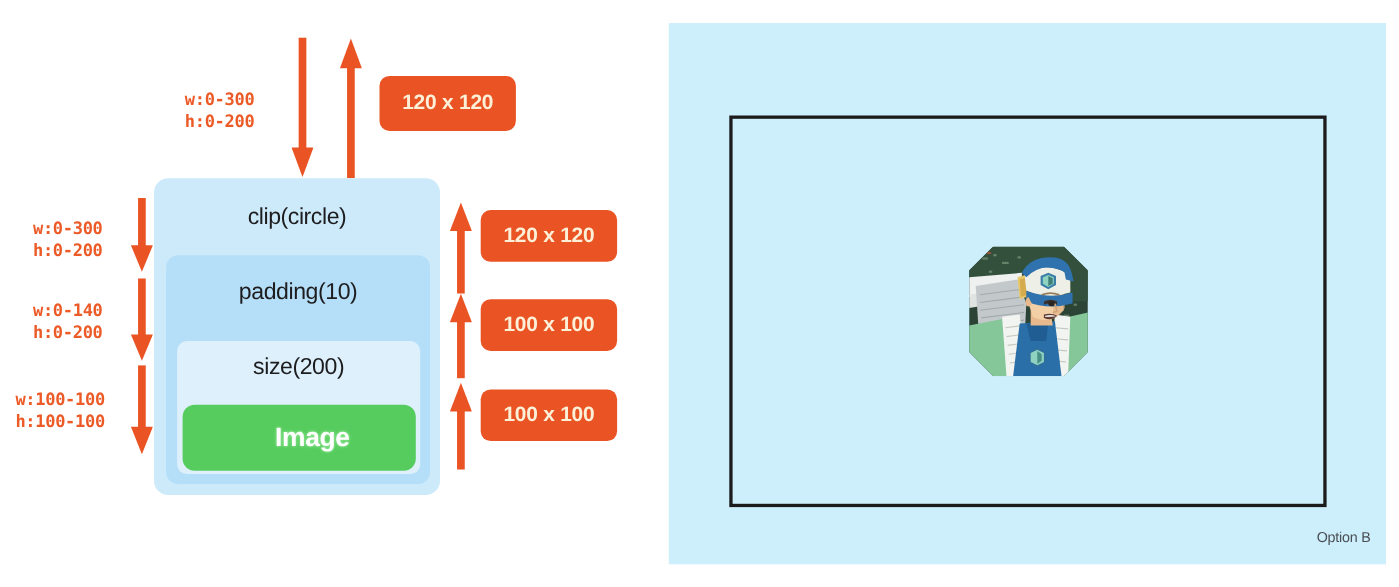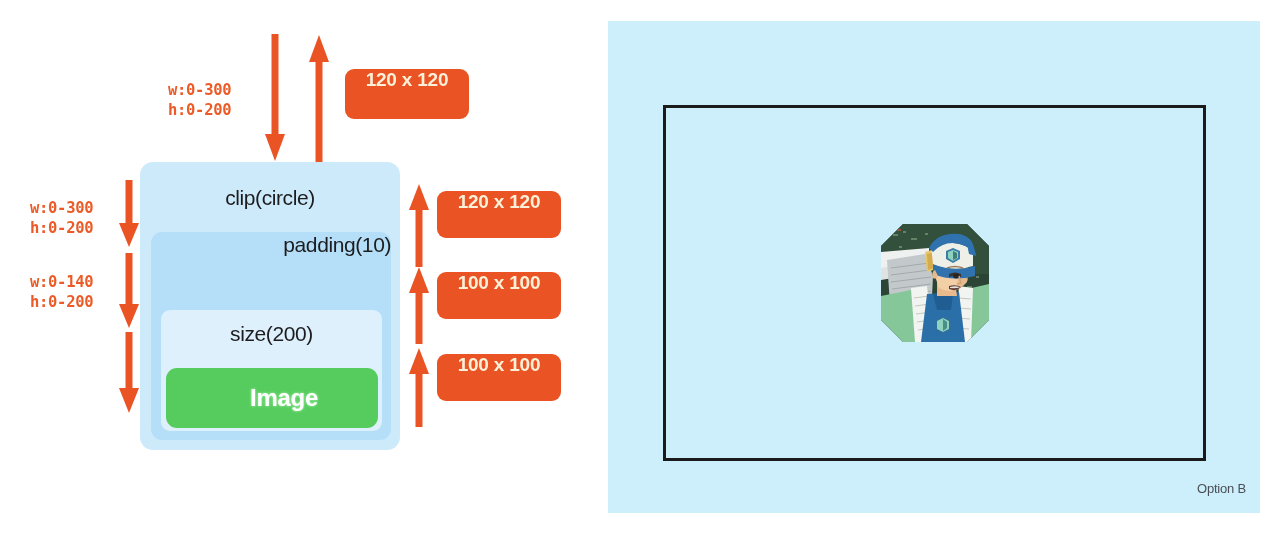--- a/index.html
+++ b/index.html
@@ -82,21 +82,21 @@
     text-shadow: 0 0 3px rgba(200,255,200,0.8);
     padding-left: 24px;
   }
 
   
   .badge {
     position: absolute;
     background: #ea5424;
     border-radius: 9px;
     display: flex;
-    align-items: flex-start;
+    align-items: center;
     justify-content: center;
     color: #fdf0d8;
     font-size: 19px;
     font-weight: 700;
     letter-spacing: -0.2px;
     box-sizing: border-box;
   }
 
   
   #option-panel {
@@ -154,21 +154,21 @@
 
   <div class="badge" id="badge-top" style="left:345px; top:69px; width:124px; height:50px;">
       <span>120 x 120</span>
     </div>
 
   <div class="box" id="box-clip" style="left:140px; top:162px; width:260px; height:288px;">
     <div class="box-label" style="top:24px;">clip(circle)</div>
   </div>
 
   <div class="box" id="box-padding" style="left:151px; top:232px; width:240px; height:208px;">
-    <div class="box-label" style="top:1px;text-align:right;">padding(10)</div>
+    <div class="box-label" style="top:22px;">padding(10)</div>
   </div>
 
   <div class="box" id="box-size" style="left:161px; top:310px; width:221px; height:121px;">
     <div class="box-label" style="top:12px;">size(200)</div>
   </div>
 
   <div class="box" id="box-image" style="left:166px; top:368px; width:212px; height:60px;">
     <span id="box-image-label">Image</span>
   </div>
 
@@ -185,20 +185,22 @@
   <div class="constraint-label" style="left:30px; top:272px;"><span>w:0-140</span>
 <span>h:0-200</span></div>
 
   <div class="arrow" style="left:119px; top:253px;">
     <svg width="20" height="76" viewBox="0 0 20 76">
       <rect x="6.5" y="0" width="7" height="54" fill="#ea5424"></rect>
       <polygon points="10,75 0,51 20,51" fill="#ea5424"></polygon>
     </svg>
   </div>
 
+  <div class="constraint-label" style="left:14px; top:353px;"><span>w:100-100</span>
+<span>h:100-100</span></div>
 
   <div class="arrow" style="left:119px; top:332px;">
     <svg width="20" height="82" viewBox="0 0 20 82">
       <rect x="6.5" y="0" width="7" height="59" fill="#ea5424"></rect>
       <polygon points="10,81 0,56 20,56" fill="#ea5424"></polygon>
     </svg>
   </div>
 
   <div class="arrow" style="left:409px; top:183px;">
     <svg width="20" height="84" viewBox="0 0 20 84">

